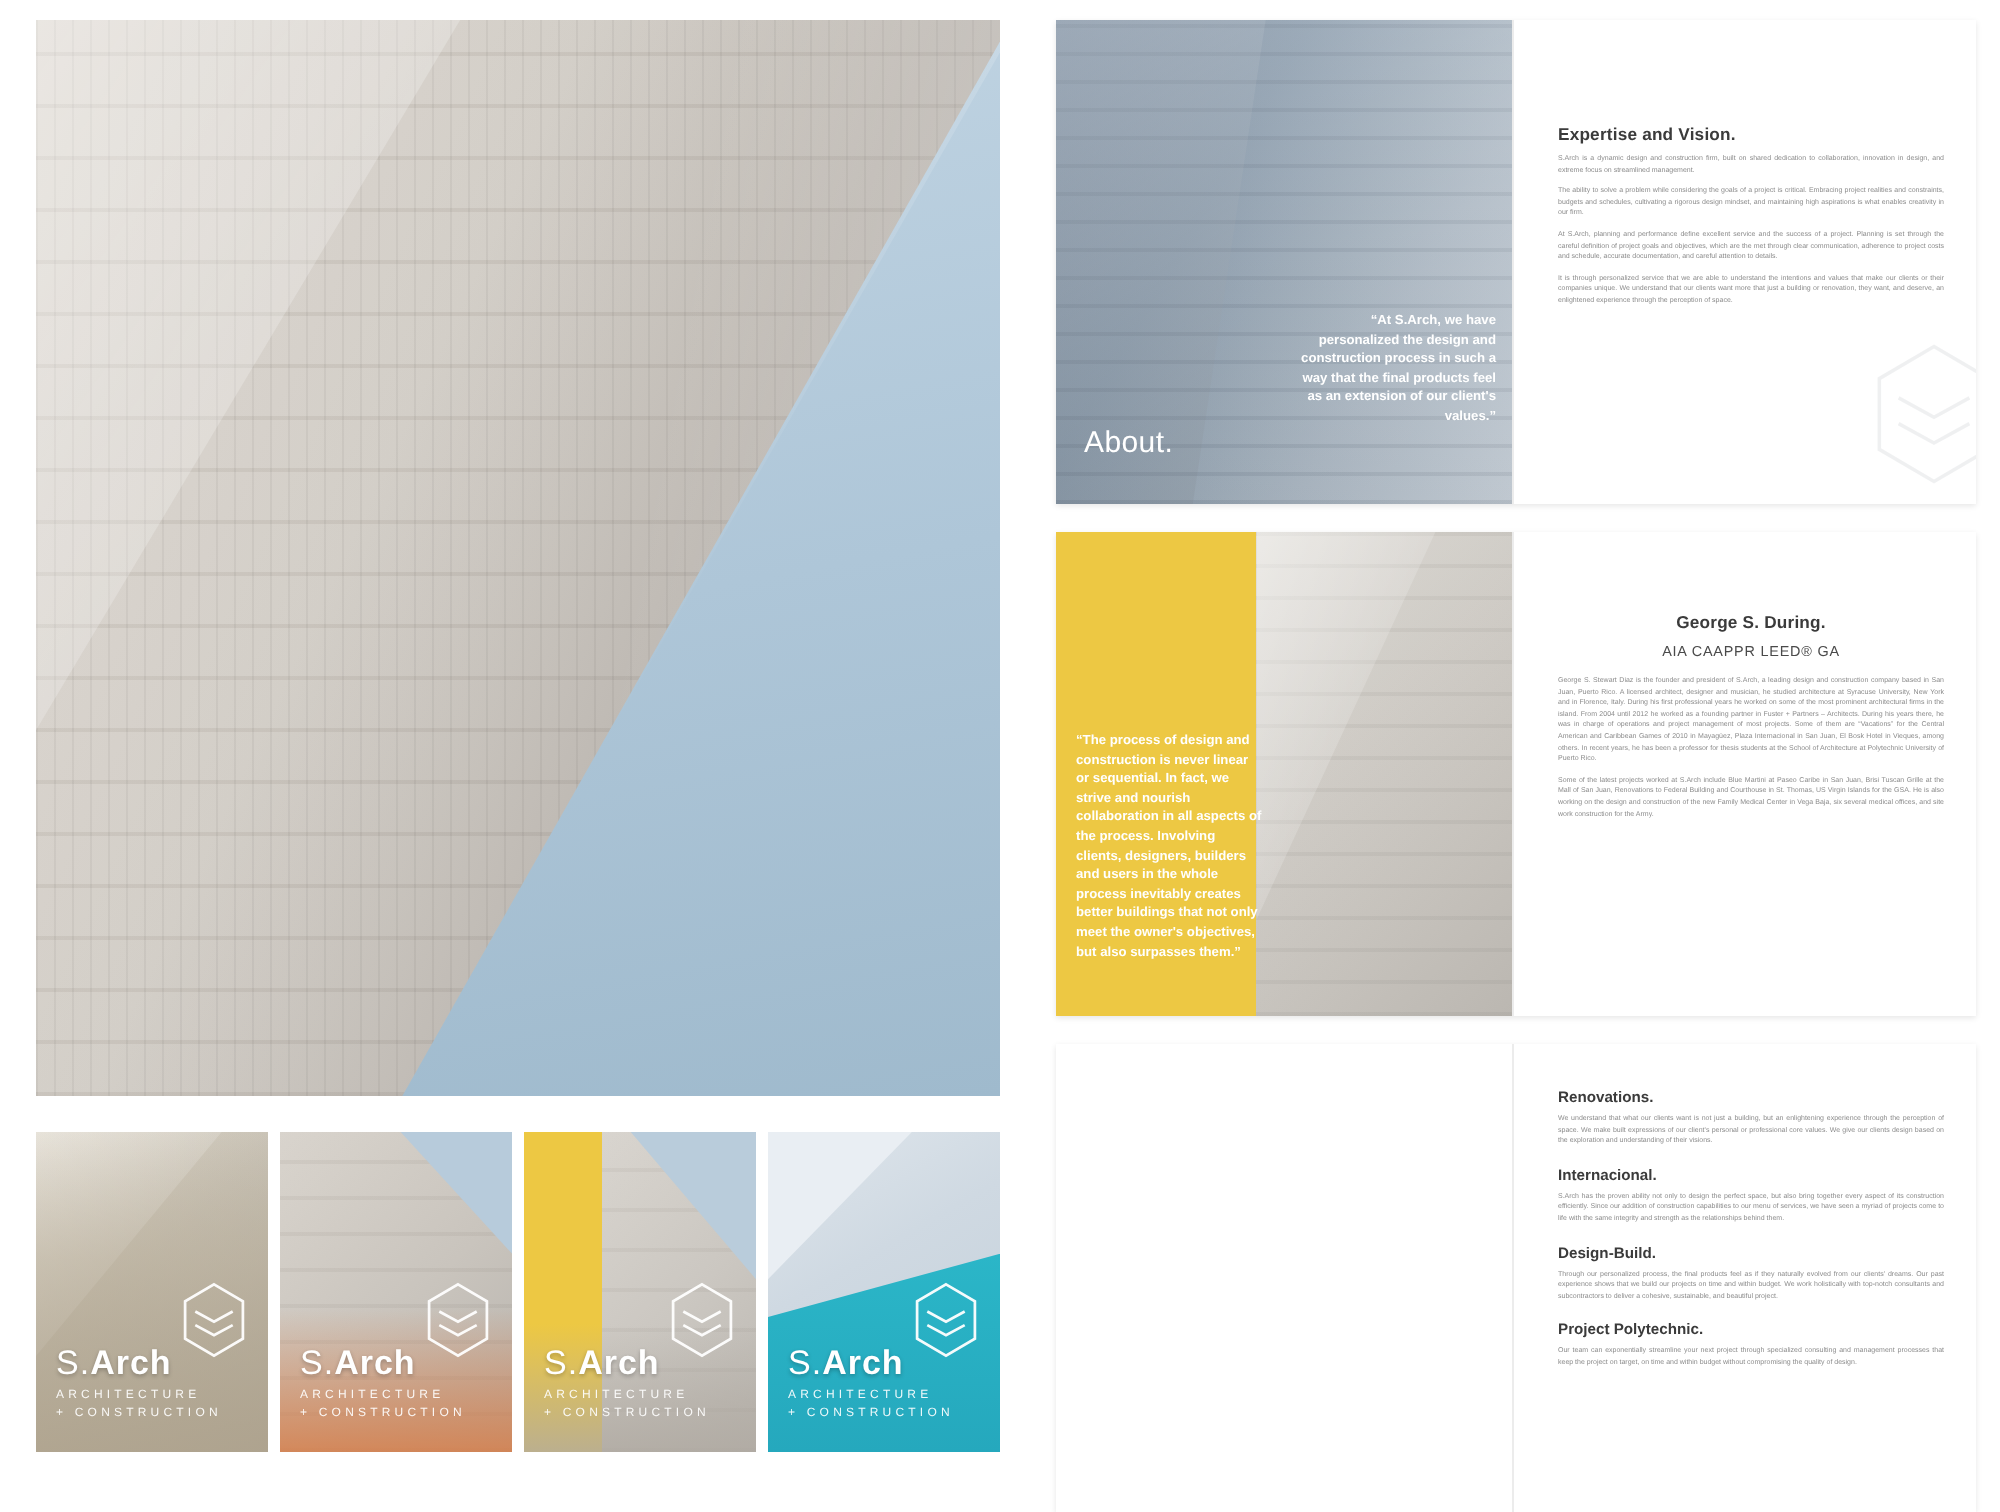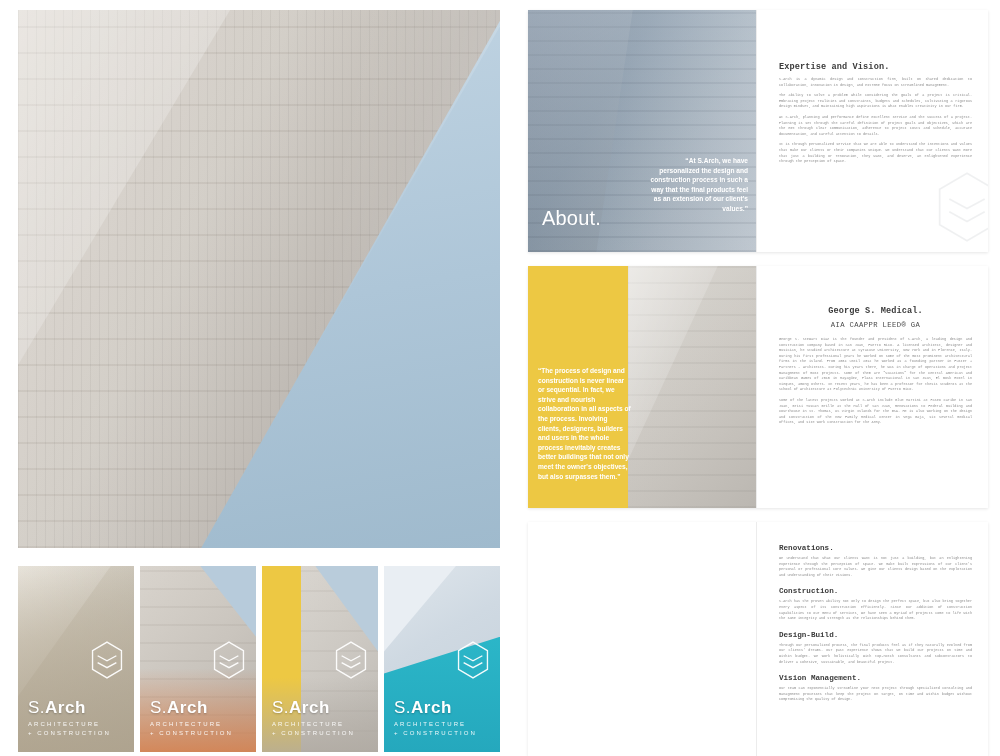--- a/index.html
+++ b/index.html
@@ -62,21 +62,21 @@
   .covers {
     position: absolute;
     left: 6px; top: 556px;
     width: 482px; height: 186px;
     display: flex;
     gap: 6px;
   }
   .cover {
     position: relative;
     flex: 1 1 0;
-    height: 186px;
+    height: 160px;
     overflow: hidden;
     background: #4c1d95;
   }
   .cover .photo { position: absolute; inset: 0; }
   .cover .band {
     position: absolute; left: 0; bottom: 0; width: 100%; height: 100%;
   }
   .cover .logo {
     position: absolute; right: 10px; top: 74px;
     width: 34px; height: 40px;
@@ -196,21 +196,21 @@
   .gutter {
     position: absolute; left: 228px; top: 0;
     width: 2px; height: 100%;
     background: linear-gradient(90deg, rgba(0,0,0,0.10), rgba(0,0,0,0));
   }
 
   .sp-title {
     position: absolute;
     left: 14px; bottom: 22px;
     color: #ffffff;
-    font-size: 20px;
+    font-size: 15px;
     letter-spacing: 0.2px;
     font-weight: 400;
   }
   .quote {
     position: absolute;
     color: #fff;
     font-size: 6.6px;
     line-height: 9.6px;
     font-weight: 700;
   }
@@ -270,21 +270,21 @@
     background: linear-gradient(20deg, #cdbfa6 0%, #c2b49b 100%);
     clip-path: polygon(0 78%, 100% 100%, 0 100%);
   }
   .s3-img .white {
     position: absolute; inset: 0;
     background: #f1f3f5;
     clip-path: polygon(62% 0, 100% 52%, 100% 100%, 10% 100%, 0 78%);
   }
 
   
-  .tp { position: absolute; left: 22px; right: 16px; font-family: Liberation Mono, monospace; }
+  .tp { position: absolute; left: 22px; right: 16px; }
   .tp h3 {
     font-size: 8.6px;
     font-weight: 700;
     color: #3b3b3b;
     letter-spacing: 0.1px;
     margin-bottom: 5px;
   }
   .tp h3.center { text-align: center; }
   .tp .credential {
     text-align: center;
@@ -448,46 +448,46 @@
         <div class="s2-img">
           <div class="grey"></div>
           <div class="slash"></div>
           <div class="yellow"></div>
         </div>
         <div class="quote s2-quote">“The process of design and construction is never linear or sequential. In fact, we strive and nourish collaboration in all aspects of the process. Involving clients, designers, builders and users in the whole process inevitably creates better buildings that not only meet the owner's objectives, but also surpasses them.”</div>
       </div>
       <div class="gutter"></div>
       <div class="sp-right">
         <div class="tp" style="top:40px;">
-          <h3 class="center">George S. Medical.</h3>
+          <h3 class="center">George S. During.</h3>
           <div class="credential">AIA CAAPPR LEED® GA</div>
           <p>George S. Stewart Diaz is the founder and president of S.Arch, a leading design and construction company based in San Juan, Puerto Rico. A licensed architect, designer and musician, he studied architecture at Syracuse University, New York and in Florence, Italy. During his first professional years he worked on some of the most prominent architectural firms in the island. From 2004 until 2012 he worked as a founding partner in Fuster + Partners ‒ Architects. During his years there, he was in charge of operations and project management of most projects. Some of them are “Vacations” for the Central American and Caribbean Games of 2010 in Mayagüez, Plaza Internacional in San Juan, El Bosk Hotel in Vieques, among others. In recent years, he has been a professor for thesis students at the School of Architecture at Polytechnic University of Puerto Rico.</p>
           <p>Some of the latest projects worked at S.Arch include Blue Martini at Paseo Caribe in San Juan, Brisi Tuscan Grille at the Mall of San Juan, Renovations to Federal Building and Courthouse in St. Thomas, US Virgin Islands for the GSA. He is also working on the design and construction of the new Family Medical Center in Vega Baja, six several medical offices, and site work construction for the Army.</p>
         </div>
       </div>
     </div>
 
     <div class="spread spread-3">
       <div class="gutter"></div>
       <div class="sp-right">
         <div class="tp" style="top:22px;">
           <div class="sec">
             <h4>Renovations.</h4>
             <p>We understand that what our clients want is not just a building, but an enlightening experience through the perception of space. We make built expressions of our client's personal or professional core values. We give our clients design based on the exploration and understanding of their visions.</p>
           </div>
           <div class="sec">
-            <h4>Construction.</h4>
+            <h4>Internacional.</h4>
             <p>S.Arch has the proven ability not only to design the perfect space, but also bring together every aspect of its construction efficiently. Since our addition of construction capabilities to our menu of services, we have seen a myriad of projects come to life with the same integrity and strength as the relationships behind them.</p>
           </div>
           <div class="sec">
             <h4>Design-Build.</h4>
             <p>Through our personalized process, the final products feel as if they naturally evolved from our clients' dreams. Our past experience shows that we build our projects on time and within budget. We work holistically with top-notch consultants and subcontractors to deliver a cohesive, sustainable, and beautiful project.</p>
           </div>
           <div class="sec">
-            <h4>Vision Management.</h4>
+            <h4>Project Polytechnic.</h4>
             <p>Our team can exponentially streamline your next project through specialized consulting and management processes that keep the project on target, on time and within budget without compromising the quality of design.</p>
           </div>
         </div>
       </div>
     </div>
 
   </div>
 </div>
 
 </body></html>

